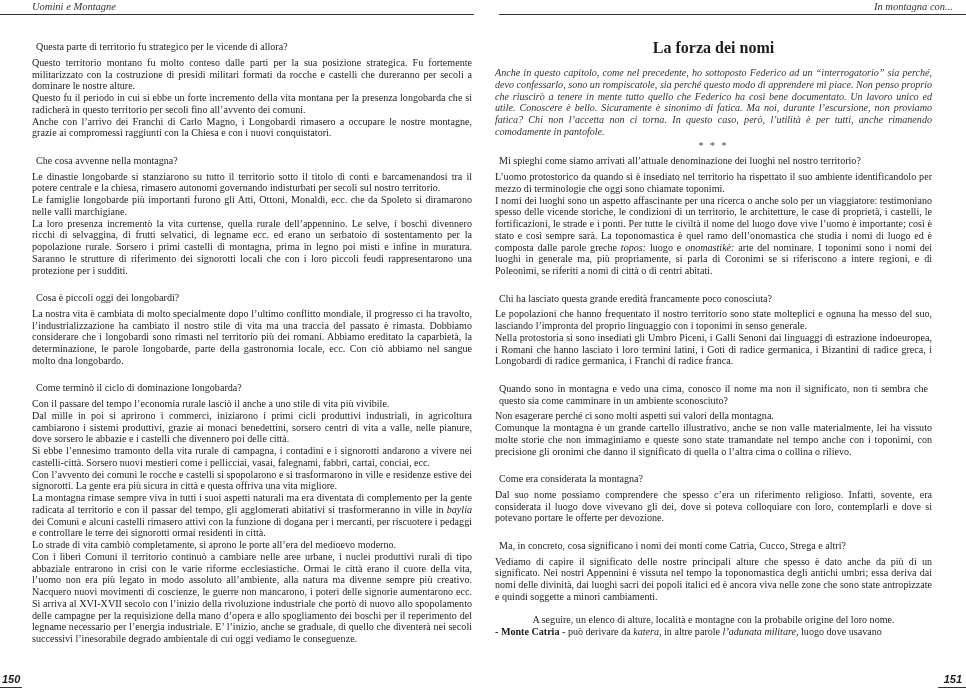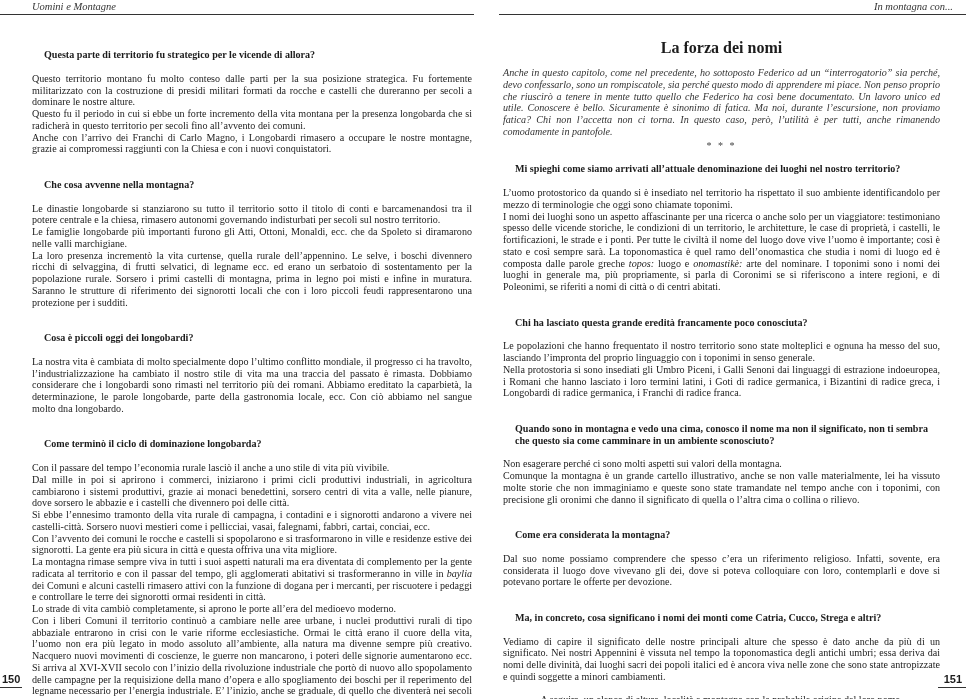--- a/index.html
+++ b/index.html
@@ -9,29 +9,29 @@
   .page.left { left:0; width:483px; }
   .page.right { left:483px; width:483px; }
   .running-head { position:absolute; top:1px; font-style:italic; font-size:10.5px; color:#333; }
   .page.left .running-head { left:32px; }
   .page.right .running-head { right:13px; }
   .head-rule { position:absolute; top:14px; height:0; border-top:1px solid #333; }
   .page.left .head-rule { left:0; width:474px; }
   .page.right .head-rule { left:16px; width:467px; }
   .body { position:absolute; font-size:10.1px; line-height:11.75px; text-align:justify; }
   .page.left .body { left:32px; top:37px; width:440px; }
-  .page.right .body { left:20px; top:39px; width:437px; }
-  .q { font-weight:bold; margin:12px; }
+  .page.right .body { left:12px; top:39px; width:437px; }
+  .q { font-weight:normal; margin:4px; }
   p { margin:0; }
   .gap { height:11.75px; }
   .chapter-title { text-align:center; font-weight:bold; font-size:16px; margin:0 0 10px 0; line-height:18px; }
   .intro { font-style:italic; color:#333; }
   .stars { text-align:center; margin:2px 0 4px 0; letter-spacing:2px; color:#444; }
   .page-num { position:absolute; font-family:"Liberation Sans", "DejaVu Sans", sans-serif;
-              font-weight:bold; font-size:11px; top:673px;text-align:right; }
+              font-weight:bold; font-style:italic; font-size:11px; top:673px;text-align:right; }
   .page-num-rule { position:absolute; top:687px; border-top:1px solid #333; height:0; }
   .page.left .page-num { left:2px; }
   .page.left .page-num-rule { left:0; width:22px; }
   .page.right .page-num { right:4px; }
   .page.right .page-num-rule { right:0; width:28px; }
 </style>
 </head>
 <body>
 
 <div class="page left">

